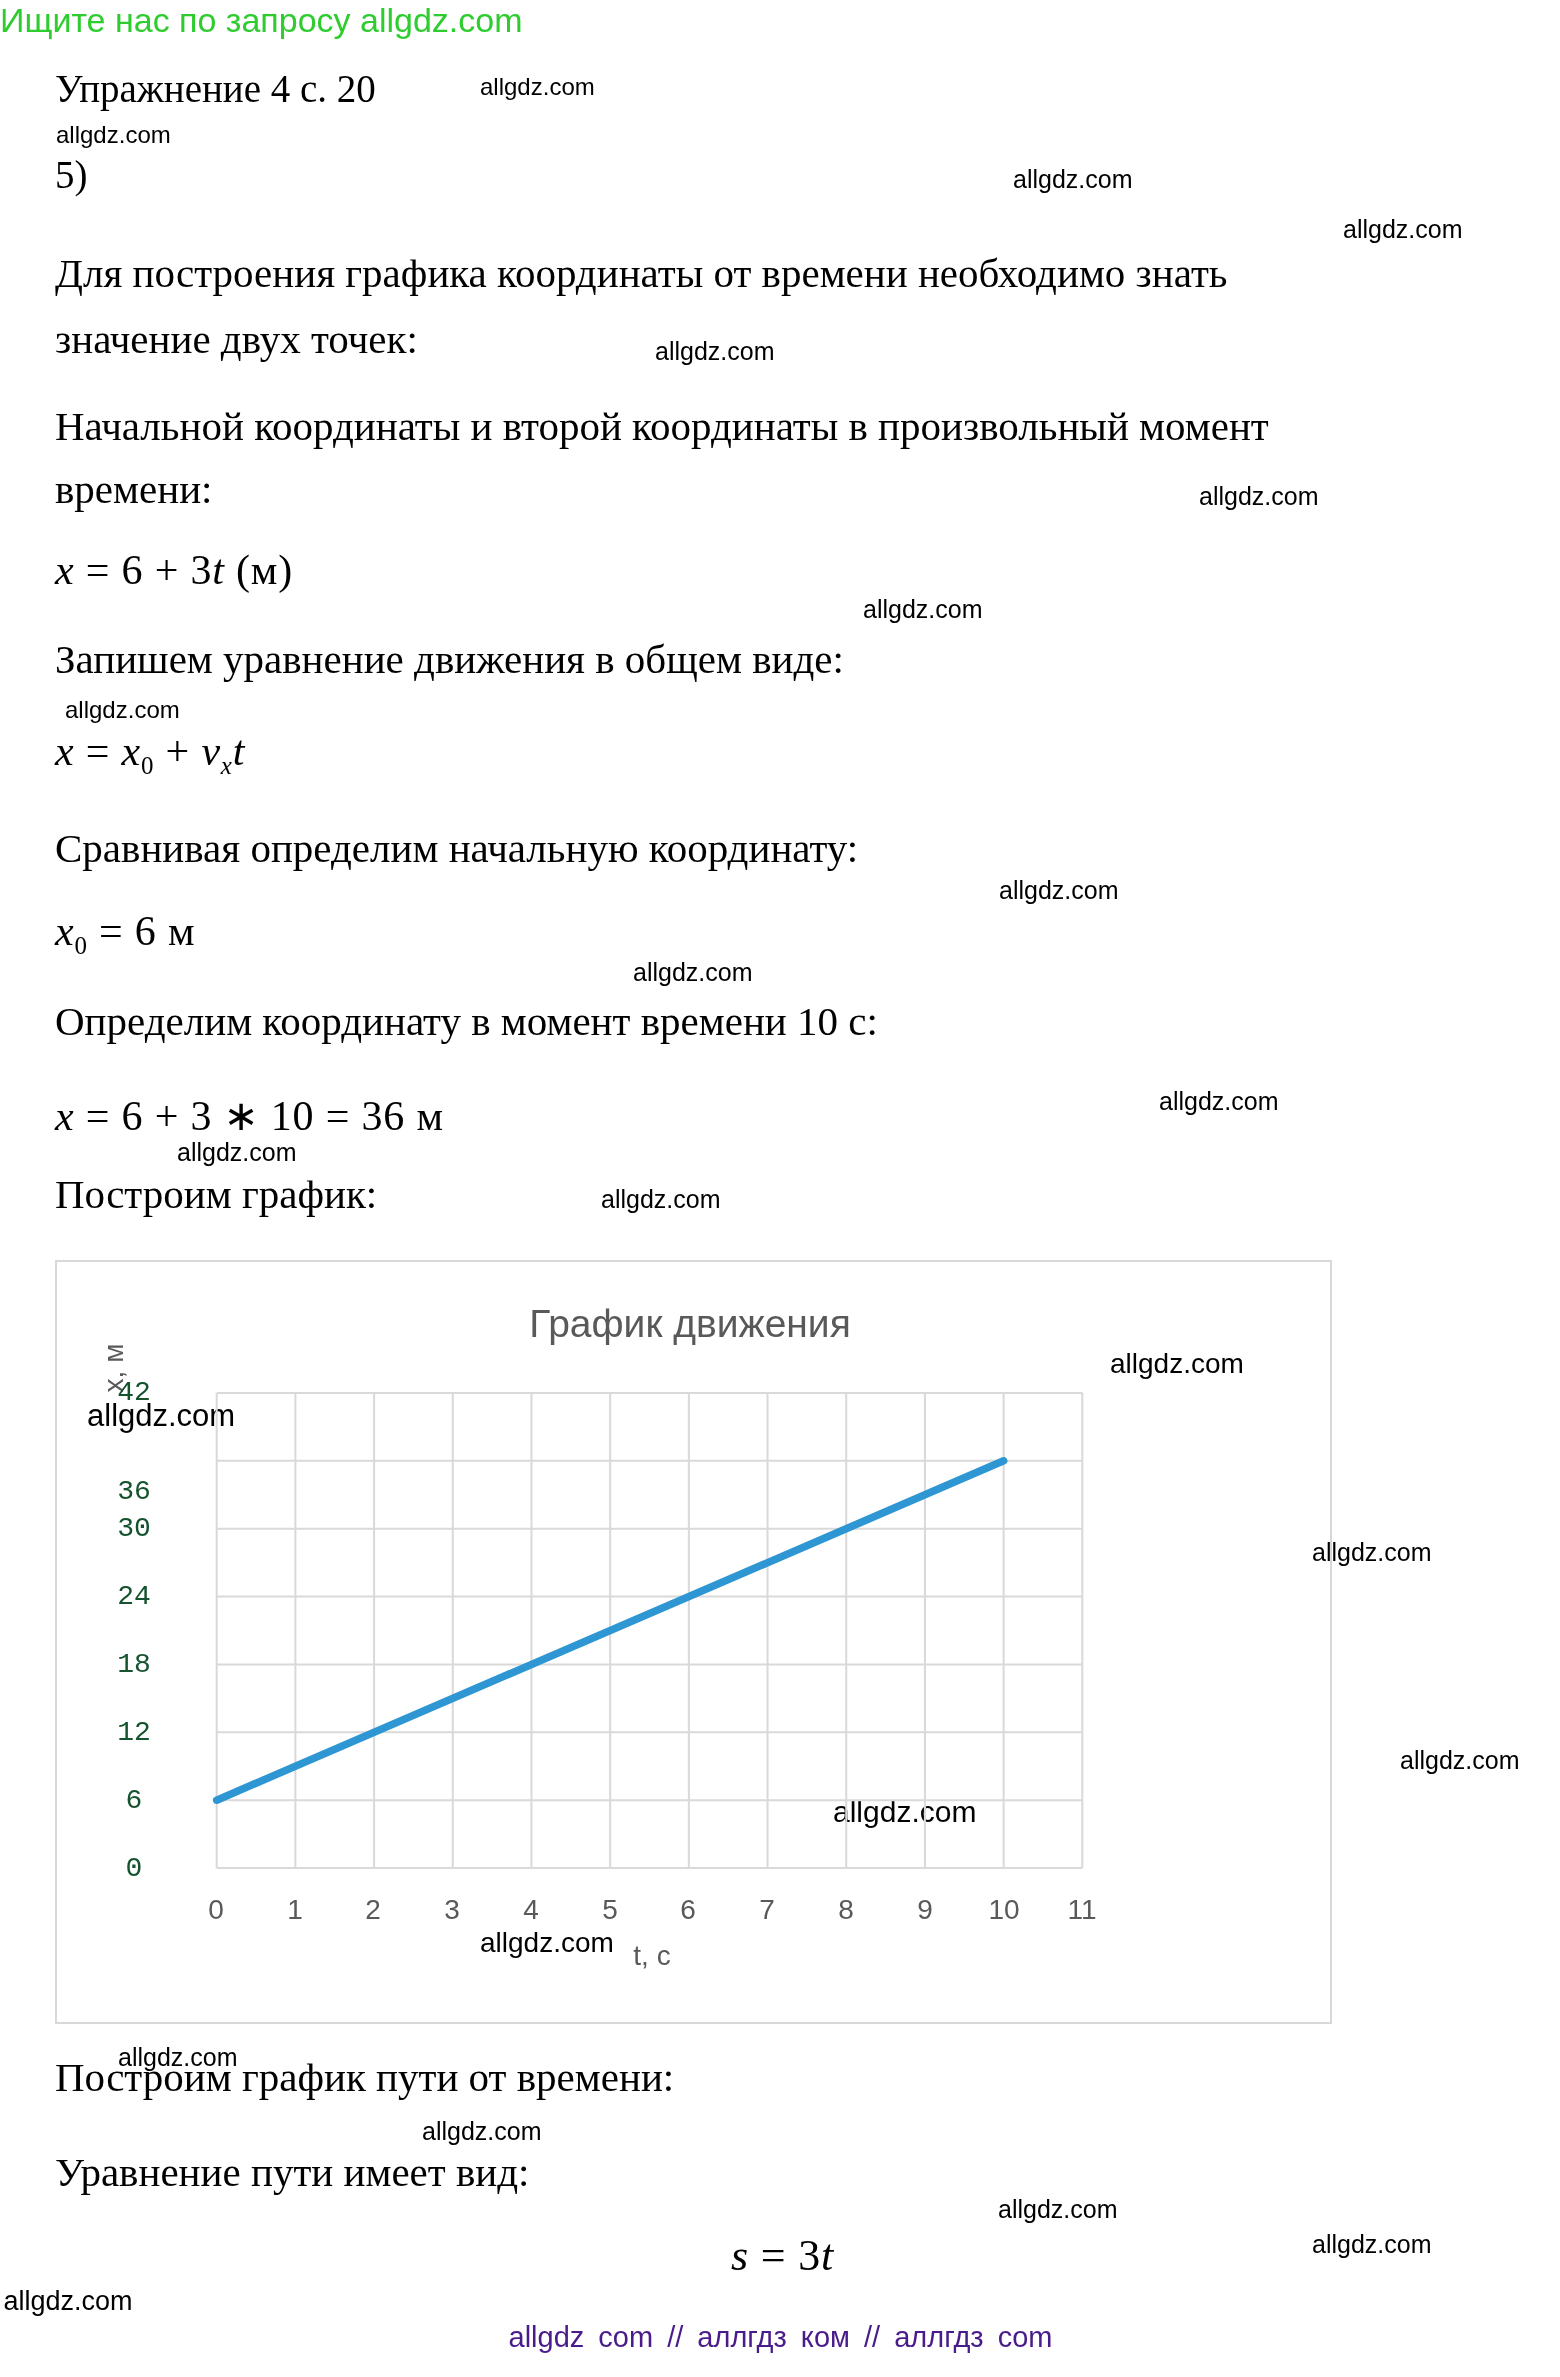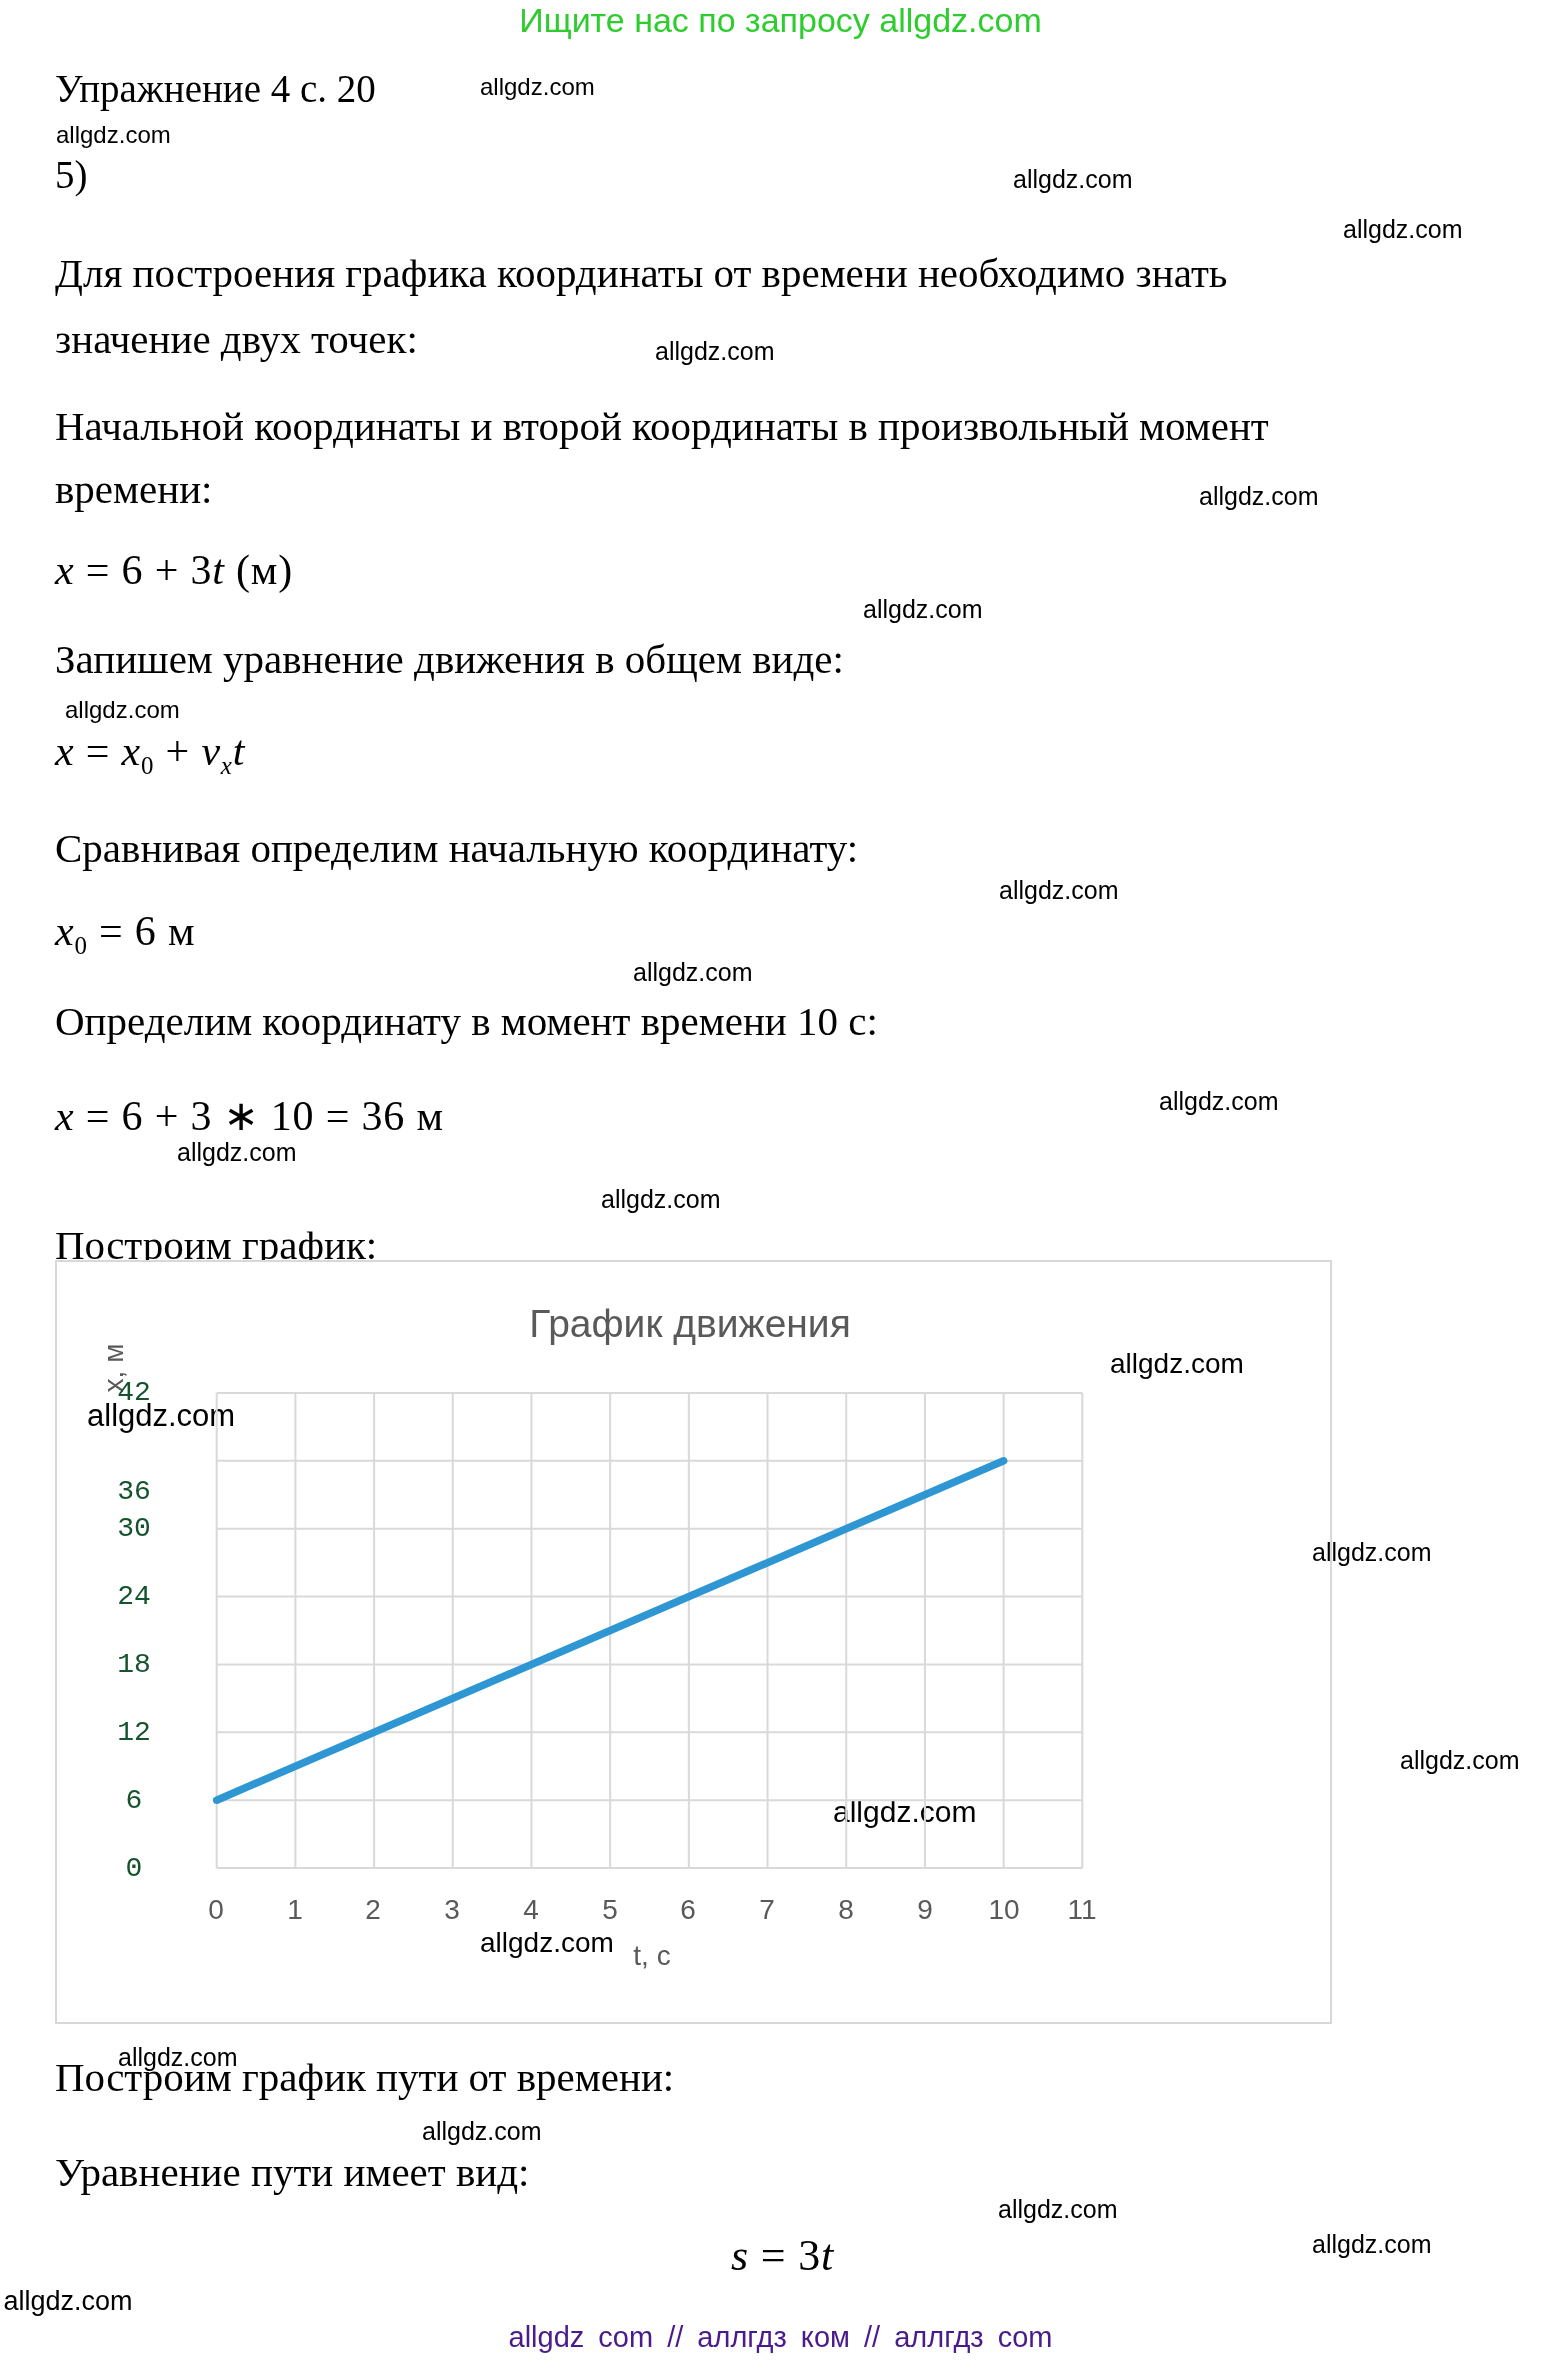--- a/index.html
+++ b/index.html
@@ -13,21 +13,21 @@
   .math i{font-style:italic;}
   .math sub{font-size:25px;line-height:0;vertical-align:-9.3px;font-style:normal;}
   .math sub.it{font-style:italic;}
   .wm{position:absolute;white-space:nowrap;font-family:"Liberation Sans",sans-serif;
       font-size:25px;color:#000000;line-height:1.1;}
   .wm.sz28{font-size:24px;}
   .wm.sz32{font-size:27px;}
   .wm.sz33{font-size:28px;}
   .wm.sz36{font-size:30px;}
   .wm.sz37{font-size:31px;}
-  .promo{position:absolute;left:0;top:0;width:100%;text-align:center;
+  .promo{position:absolute;left:0;top:0;width:100%;
          font-family:"Liberation Sans",sans-serif;font-size:34px;line-height:1.2;
          color:#2ECC2E;}
   .footer{position:absolute;left:0;top:2321px;width:100%;text-align:center;
           font-family:"Liberation Sans",sans-serif;font-size:29px;color:#4A1B8A;
           word-spacing:6px;}
   
   .chart{position:absolute;left:55px;top:1260px;width:1273px;height:760px;
          border:2.5px solid #D8D8D8;background:#fff;}
   .chart-title{position:absolute;left:633px;top:62px;transform:translate(-50%,-50%);
                font-family:"Liberation Sans",sans-serif;font-size:39px;color:#595959;
@@ -81,21 +81,21 @@
 
   <div class="math" style="left:55px;top:910px;"><i>x</i><sub>0</sub><span> = 6 м</span></div>
   <span class="wm" style="left:633px;top:959px;">allgdz.com</span>
 
   <div class="serif" style="left:55px;top:1001px;">Определим координату в момент времени 10 с:</div>
 
   <div class="math" style="left:55px;top:1095px;"><i>x</i><span> = 6 + 3 ∗ 10 = 36 м</span></div>
   <span class="wm" style="left:1159px;top:1088px;">allgdz.com</span>
   <span class="wm" style="left:177px;top:1139px;">allgdz.com</span>
 
-  <div class="serif" style="left:55px;top:1225px;">Построим график:</div>
+  <div class="serif" style="left:55px;top:1174px;">Построим график:</div>
   <span class="wm" style="left:601px;top:1186px;">allgdz.com</span>
 
   <div class="chart">
     <div class="chart-title">График движения</div>
     <div class="axis-lab ylab">х, м</div>
     <div class="axis-lab xlab">t, с</div>
 
     <span class="wm sz37" style="left:30px;top:137px;">allgdz.com</span>
     <span class="wm sz33" style="left:1053px;top:87px;">allgdz.com</span>
     <span class="wm sz36" style="left:776px;top:533px;">allgdz.com</span>

